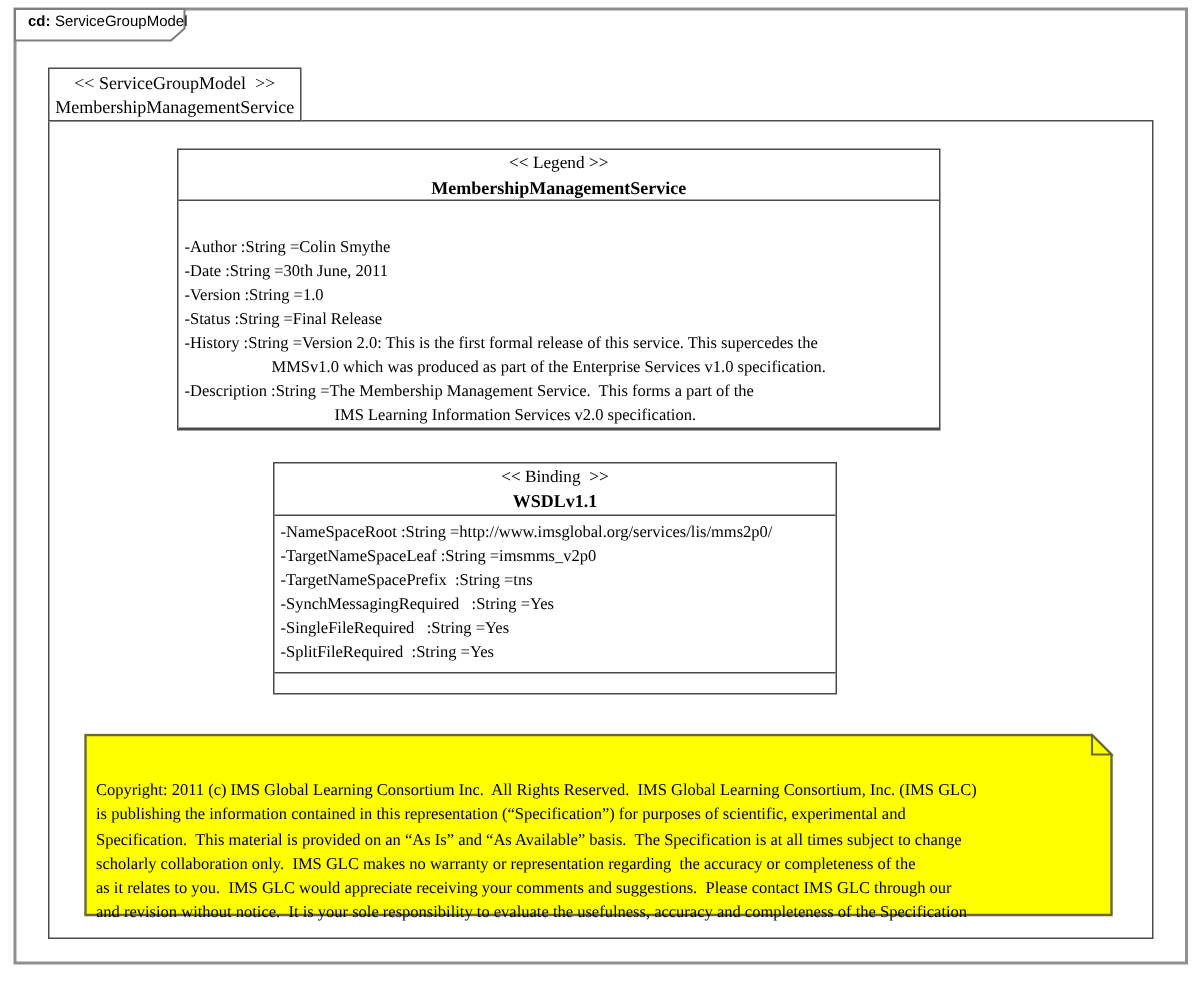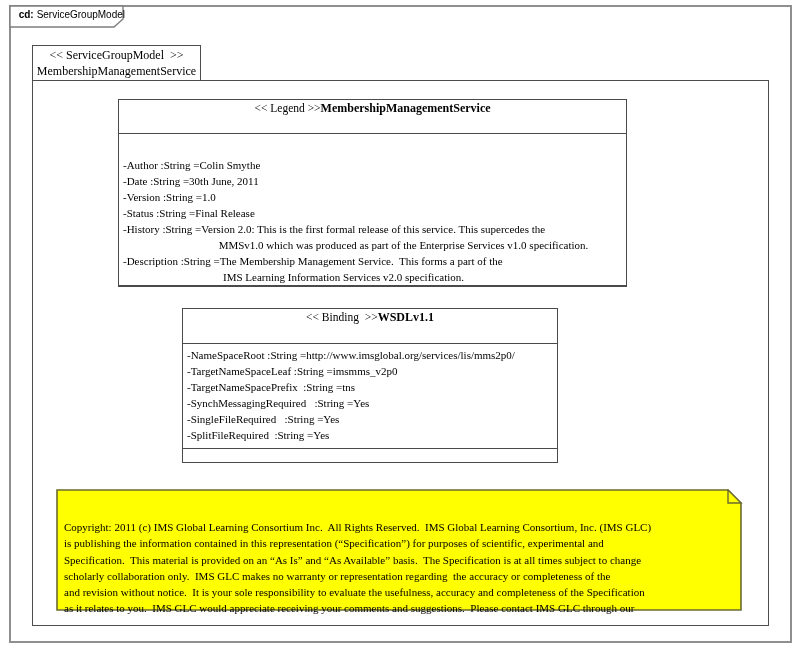--- a/index.html
+++ b/index.html
@@ -24,29 +24,29 @@
   .pkg-tab .nm{font-size:12px;line-height:16px;text-align:center;white-space:pre;}
   .pkg-body{position:absolute;left:32px;top:80px;width:737px;height:546px;
             border:1px solid #4d4d4d;background:#fff;box-sizing:border-box;}
 
   
   .class-box{position:absolute;background:#fff;border:1px solid #4a4a4a;
              box-sizing:border-box;display:flex;flex-direction:column;}
   .legend-box{left:118px;top:99px;width:509px;height:188px;}
   .binding-box{left:182px;top:308px;width:376px;height:155px;}
   .cb-hdr{height:35px;border-bottom:1px solid #4a4a4a;box-sizing:border-box;
-          display:flex;flex-direction:row;justify-content:center;}
+          display:flex;flex-direction:column;justify-content:center;}
   .cb-hdr .st{font-size:11.5px;line-height:16px;text-align:center;white-space:pre;}
   .cb-hdr .nm{font-size:12px;font-weight:bold;line-height:16px;text-align:center;white-space:pre;}
   .cb-attrs{border-bottom:1px solid #4a4a4a;box-sizing:border-box;
             padding:3px 0 0 4px;overflow:hidden;}
   .legend-box .cb-attrs{height:134px;margin-top:20px;}
   .binding-box .cb-attrs{height:105px;}
   .attr-line{font-size:11px;line-height:16px;white-space:pre;}
-  .attr-line.cont-a{padding-left:58px;text-align:center;}
+  .attr-line.cont-a{padding-left:58px;}
   .attr-line.cont-b{padding-left:100px;}
   .cb-ops{flex:1;}
 
   
   .note-svg{position:absolute;left:56px;top:489px;}
   .note-text{position:absolute;left:56px;top:513px;width:687px;height:123px;
              box-sizing:border-box;padding:6px 8px 0 8px;overflow:hidden;}
   .note-line{font-size:11px;line-height:16.3px;white-space:pre;}
 </style>
 </head>
@@ -103,17 +103,17 @@
 
   <svg class="note-svg" width="687" height="123">
     <polygon points="1,1 672,1 685,14 685,121 1,121" stroke="#6b6b2f" stroke-width="1.6" fill="#ffff00"></polygon>
     <polygon points="672,1 672,14 685,14" stroke="#6b6b2f" stroke-width="1.4" fill="#ffff00"></polygon>
   </svg>
   <div class="note-text">
     <div class="note-line">Copyright: 2011 (c) IMS Global Learning Consortium Inc.  All Rights Reserved.  IMS Global Learning Consortium, Inc. (IMS GLC)</div>
     <div class="note-line">is publishing the information contained in this representation (“Specification”) for purposes of scientific, experimental and</div>
     <div class="note-line">Specification.  This material is provided on an “As Is” and “As Available” basis.  The Specification is at all times subject to change</div>
     <div class="note-line">scholarly collaboration only.  IMS GLC makes no warranty or representation regarding  the accuracy or completeness of the</div>
+    <div class="note-line">as it relates to you.  IMS GLC would appreciate receiving your comments and suggestions.  Please contact IMS GLC through our</div>
     <div class="note-line">and revision without notice.  It is your sole responsibility to evaluate the usefulness, accuracy and completeness of the Specification</div>
-    <div class="note-line">as it relates to you.  IMS GLC would appreciate receiving your comments and suggestions.  Please contact IMS GLC through our</div>
   </div>
 
 </div>
 
 </body></html>

